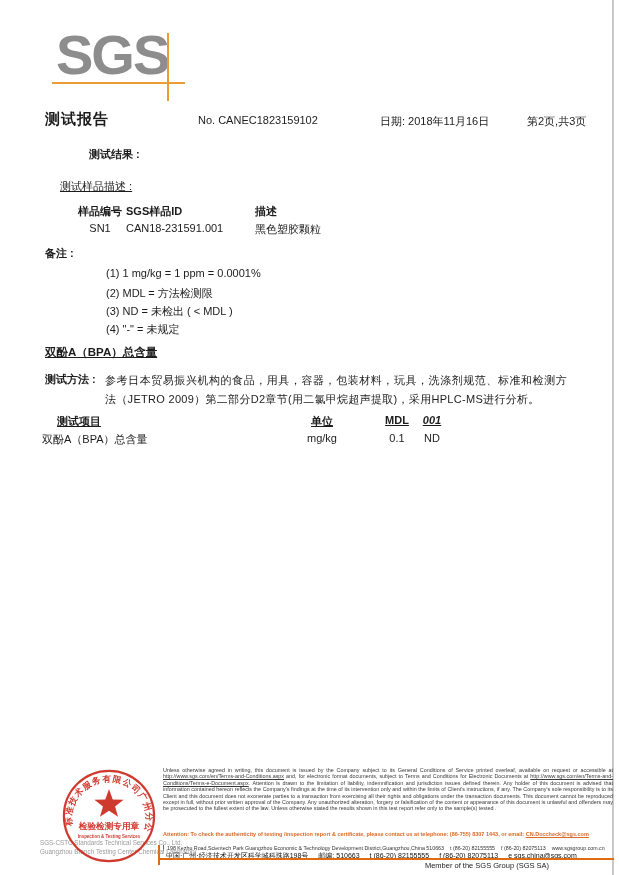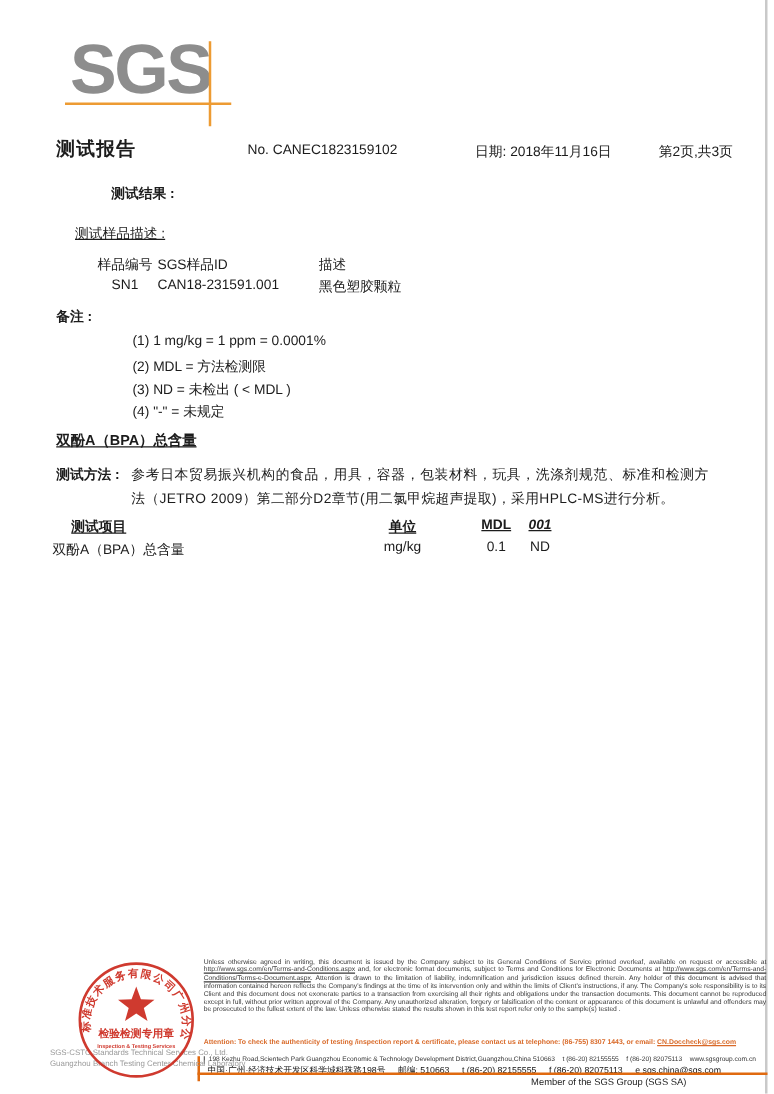--- a/index.html
+++ b/index.html
@@ -33,21 +33,21 @@
   .label{font-size:11px;}
   .bold{font-weight:bold;}
   .u{text-decoration:underline;}
   .results-label{left:45px;top:147px;margin-left:44px;}
   .sampledesc-label{left:60px;top:179px;font-weight:normal;text-decoration:underline;}
 
   
   .st-c1{left:60px;width:80px;text-align:center;}
   .st-c2{left:126px;width:124px;text-align:left;}
   .st-c3{left:255px;width:120px;text-align:left;}
-  .st-h{top:204px;font-size:11px;font-weight:normal;}
+  .st-h{top:204px;font-size:11px;font-weight:bold;}
   .st-v{top:222px;font-size:11px;}
 
   .notes-label{left:45px;top:246px;}
   .note{left:106px;font-size:11px;}
   .note-0{top:267px;} .note-1{top:286px;} .note-2{top:304px;} .note-3{top:322px;}
 
   .bpa-heading{left:45px;top:345px;font-size:11.5px;font-weight:bold;text-decoration:underline;}
   .method-label{left:45px;top:372px;text-align:right;}
   .method-text{left:105px;top:371px;width:462px;font-size:11px;line-height:19px;text-align:justify;letter-spacing:0.3px;}
 

